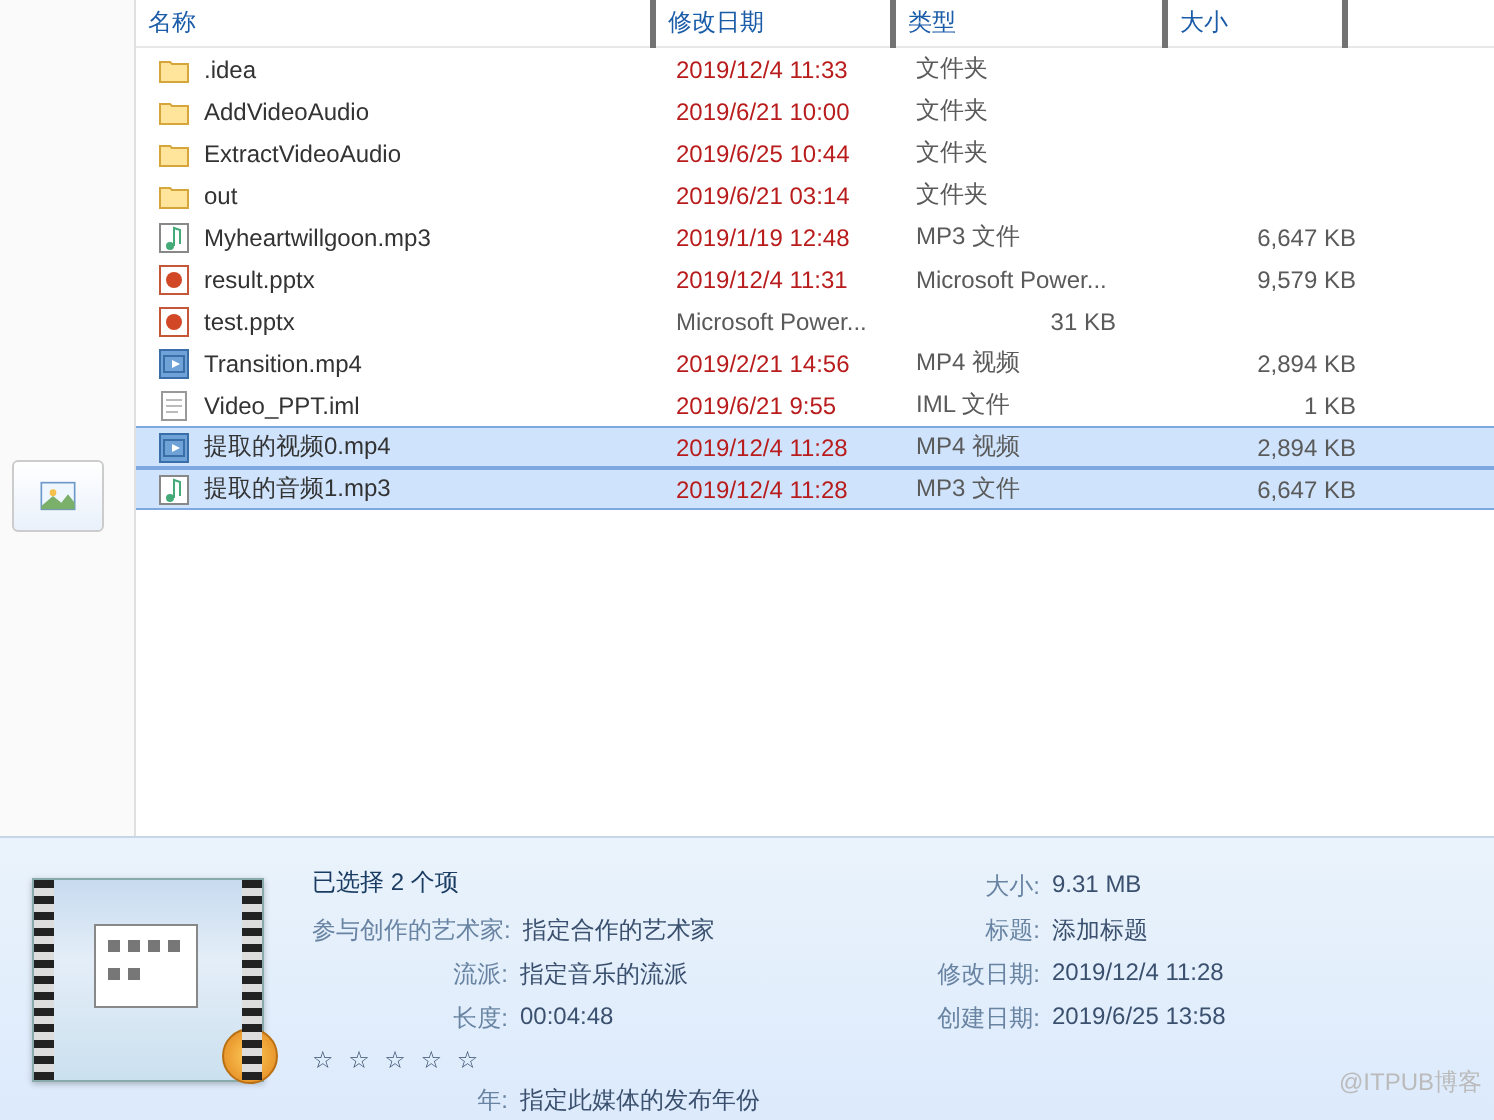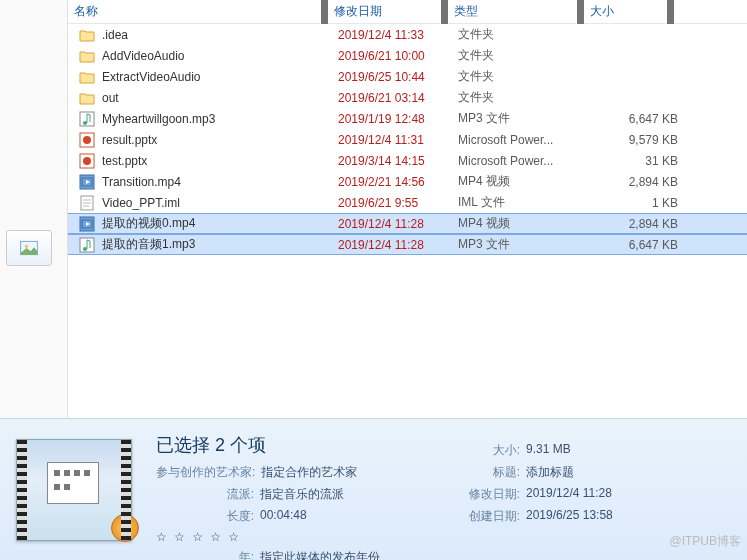--- a/index.html
+++ b/index.html
@@ -30,21 +30,21 @@
   }
   .sidebar-item svg { width:20px;height:20px; }
   .list-area { flex: 1; overflow: auto; }
   .headers {
     display: flex;
     border-bottom: 1px solid #e8e8e8;
     height: 24px;
     align-items: center;
     color: #1a5ca8;
   }
-  .headers .col { padding: 12px 6px; border-right: 7px solid #737373; height:100%; display:flex;align-items:center;text-align:right; }
+  .headers .col { padding: 12px 6px; border-right: 3px solid #737373; height:100%; display:flex;align-items:center;text-align:right; }
   .col-name { width: 260px; padding-left:10px; }
   .col-date { width: 120px; }
   .col-type { width: 136px; }
   .col-size { width: 90px; justify-content:flex-start; }
   .rows { }
   .row {
     display: flex;
     align-items: center;
     height: 21px;
     padding-left: 10px;
@@ -96,21 +96,21 @@
   .thumb .play:before{ content:'';border-left:9px solid #fff;border-top:6px solid transparent;border-bottom:6px solid transparent;margin-left:3px; }
   .thumb:before,.thumb:after{
     content:'';position:absolute;top:0;bottom:0;width:10px;
     background:repeating-linear-gradient(#222 0 4px,#ddd 4px 8px);
   }
   .thumb:before{left:0;} .thumb:after{right:0;}
   .meta {
     flex:1; padding: 14px 8px; color:#3a506e;
     display:flex;flex-direction:column;gap:5px;
   }
-  .meta .title-row { font-size:18px; color:#1a3c63; margin-bottom:2px;}
+  .meta .title-row { font-size:12px; color:#1a3c63; margin-bottom:2px;}
   .meta-grid { display:flex; gap:42px; }
   .meta-col { display:flex;flex-direction:column;gap:5px; }
   .meta-row { display:flex; }
   .meta-row .lbl { color:#6884a2; text-align:right; padding-right:6px; min-width:104px;}
   .meta-row .val { color:#3a506e; }
   .stars { color:#c8d6e8; letter-spacing:2px; }
   .watermark { position:absolute; right:6px; bottom:10px; color:#bbb; font-size:12px; }
 </style>
 </head>
 <body>
@@ -203,21 +203,20 @@
           <span class="size">9,579 KB</span>
         </div>
         <div class="row">
           <span class="icon">
             <svg width="16" height="16" viewBox="0 0 16 16">
               <rect x="1" y="1" width="14" height="14" fill="#fff" stroke="#c55637"></rect>
               <circle cx="8" cy="8" r="4" fill="#d24726"></circle>
             </svg>
           </span>
           <span class="name">test.pptx</span>
-          <span class="date">2019/3/14 14:15</span>
           <span class="type">Microsoft Power...</span>
           <span class="size">31 KB</span>
         </div>
         <div class="row">
           <span class="icon">
             <svg width="16" height="16" viewBox="0 0 16 16" class="mp4-icon">
               <rect x="1" y="1" width="14" height="14" fill="#fff" stroke="#888"></rect>
               <rect x="3" y="4" width="10" height="8" fill="#6fa3d8"></rect>
               <path d="M7 6l4 2-4 2z" fill="#fff"></path>
             </svg>

